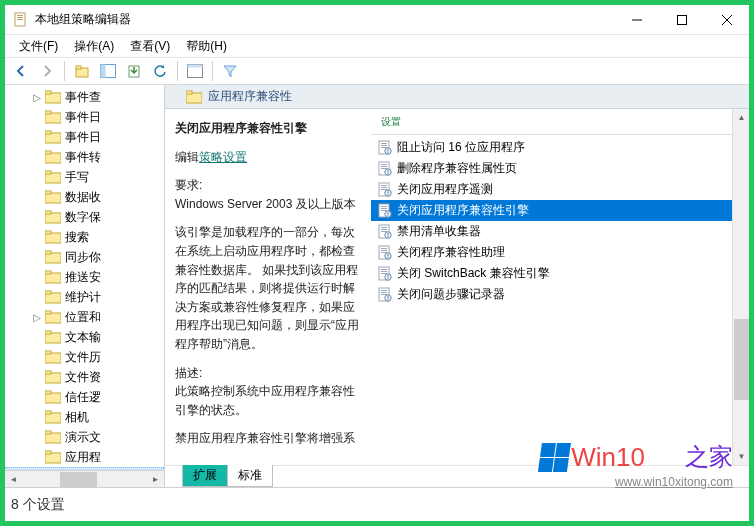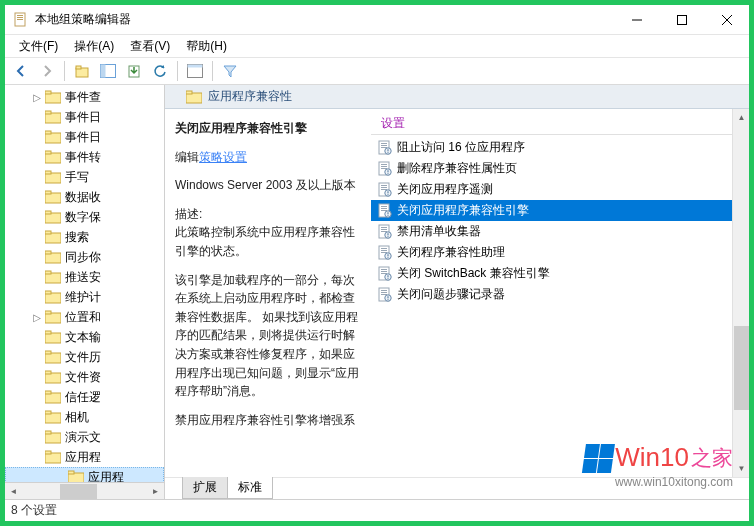--- a/index.html
+++ b/index.html
@@ -41,43 +41,43 @@
 .sb-track { flex:1; height: 17px; position: relative; }
 .sb-thumb { position: absolute; height: 15px; top:1px; background: #cdcdcd; border-radius: 0; }
 
 
 .right-pane { flex: 1; display: flex; flex-direction: column; overflow: hidden; }
 .right-header { height: 24px; background: #e9eef3; border-bottom: 1px solid #c9d4de; display: flex; align-items: center; padding-left: 21px; font-size: 12px; color: #2b4f7a; }
 .right-header .folder-icon { margin-right: 6px; }
 .right-body { flex: 1; display: flex; overflow: hidden; }
 .desc-col { width: 206px; padding: 10px 10px 0 10px; font-size: 12px; color: #222; overflow: hidden; line-height: 1.55; }
 .desc-title { font-weight: bold; margin-bottom: 10px; }
-.desc-edit a { color: #3b82f6; }
+.desc-edit a { color: #0f766e; }
 .desc-sect { margin-top: 10px; }
 .settings-col { flex: 1; padding: 6px 0 0 0; font-size: 12px; overflow: hidden; }
-.col-header { height: 20px; padding-left: 10px; font-size: 12px; color: #a21caf; border-bottom: 1px solid #e0e0e0; margin-bottom: 2px; }
+.col-header { height: 20px; padding-left: 10px; font-size: 10px; color: #15803d; border-bottom: 1px solid #e0e0e0; margin-bottom: 2px; }
 .setting-item { height: 21px; display: flex; align-items: center; padding-left: 6px; white-space: nowrap; }
 .setting-item.selected { background: #0078d7; color: #fff; }
 .setting-icon { width: 16px; height: 16px; margin-right: 4px; flex-shrink: 0; }
 
 
 .tabs-row { height: 22px; display:flex; align-items:flex-start; padding-left: 2px; font-size: 12px; border-top: 1px solid #e5e5e5; }
-.tab { padding: 2px 10px; border: 1px solid #c0c0c0; border-top: none; background: #e5e5e5; margin-left: -1px; position: relative; top:-1px; }
+.tab { padding: 2px 10px; border: 1px solid #c0c0c0; border-top: none; background: #14b8a6; margin-left: -1px; position: relative; top:-1px; }
 .tab.active { background: #fff; }
 .tab-diag { width: 16px; display: inline-block; }
 
 
-.statusbar { height: 22px; border-top: 1px solid #d0d0d0; font-size: 12px; display: flex; align-items: center; padding-left: 6px; color: #333; }
+.statusbar { height: 34px; border-top: 1px solid #d0d0d0; font-size: 14px; display: flex; align-items: center; padding-left: 6px; color: #333; }
 
 
 .watermark { position: absolute; right: 16px; bottom: 32px; text-align: right; pointer-events: none; }
 .watermark .wm-logo { display:flex; align-items:center; justify-content:flex-end; gap:2px; }
 .watermark .wm-brand { font-size: 26px; font-weight: 400; color: #ef4444; }
-.watermark .wm-small { font-size: 21px; color: #ec4899; font-weight: 300; }
-.watermark .wm-url { font-size: 12px; color: #888; margin-top: 2px; }
+.watermark .wm-small { font-size: 24px; color: #6d28d9; font-weight: 300; margin-left: 38px; }
+.watermark .wm-url { font-size: 12px; color: #888; margin-top: 2px; text-decoration: underline; }
 .win-logo { display: inline-flex; flex-wrap: wrap; width: 30px; height: 30px; transform: skewX(-8deg); }
 .win-logo span { width: 14px; height: 14px; background: #0078d7; margin: 0.5px; }
 
 
 .vscroll { width: 17px; border-left: 1px solid #e0e0e0; background:#f0f0f0; display:flex; flex-direction:column; }
 .vscroll .sb-btn { height:17px; width:17px; }
 .vscroll .vtrack { flex:1; position:relative; }
 .vscroll .vthumb { position:absolute; width:15px; left:1px; background:#cdcdcd; }
 
 </style>
@@ -358,27 +358,28 @@
             </svg></span>
         <span>应用程序兼容性</span>
       </div>
       <div class="right-body">
         <div class="desc-col">
           <div class="desc-title">关闭应用程序兼容性引擎</div>
           <div class="desc-edit">
             <span>编辑</span><a href="#">策略设置</a>
           </div>
           <div class="desc-sect">
+            <div>要求:</div>
             <div>Windows Server 2003 及以上版本</div>
           </div>
+          <div class="desc-sect">该引擎是加载程序的一部分，每次在系统上启动应用程序时，都检查兼容性数据库。 如果找到该应用程序的匹配结果，则将提供运行时解决方案或兼容性修复程序，如果应用程序出现已知问题，则显示“应用程序帮助”消息。</div>
           <div class="desc-sect">
             <div>描述:</div>
             <div>   此策略控制系统中应用程序兼容性引擎的状态。</div>
           </div>
-          <div class="desc-sect">该引擎是加载程序的一部分，每次在系统上启动应用程序时，都检查兼容性数据库。 如果找到该应用程序的匹配结果，则将提供运行时解决方案或兼容性修复程序，如果应用程序出现已知问题，则显示“应用程序帮助”消息。</div>
           <div class="desc-sect">禁用应用程序兼容性引擎将增强系</div>
         </div>
         <div class="settings-col">
           <div class="col-header">设置</div>
           <div id="settings-list">
               <div class="setting-item">
                 <span class="setting-icon"><svg width="16" height="16">
                     <rect x="2" y="1" width="10" height="13" fill="#fff" stroke="#9aa7b5"></rect>
                     <rect x="4" y="3" width="6" height="1" fill="#9aa7b5"></rect>
                     <rect x="4" y="5" width="6" height="1" fill="#9aa7b5"></rect>

